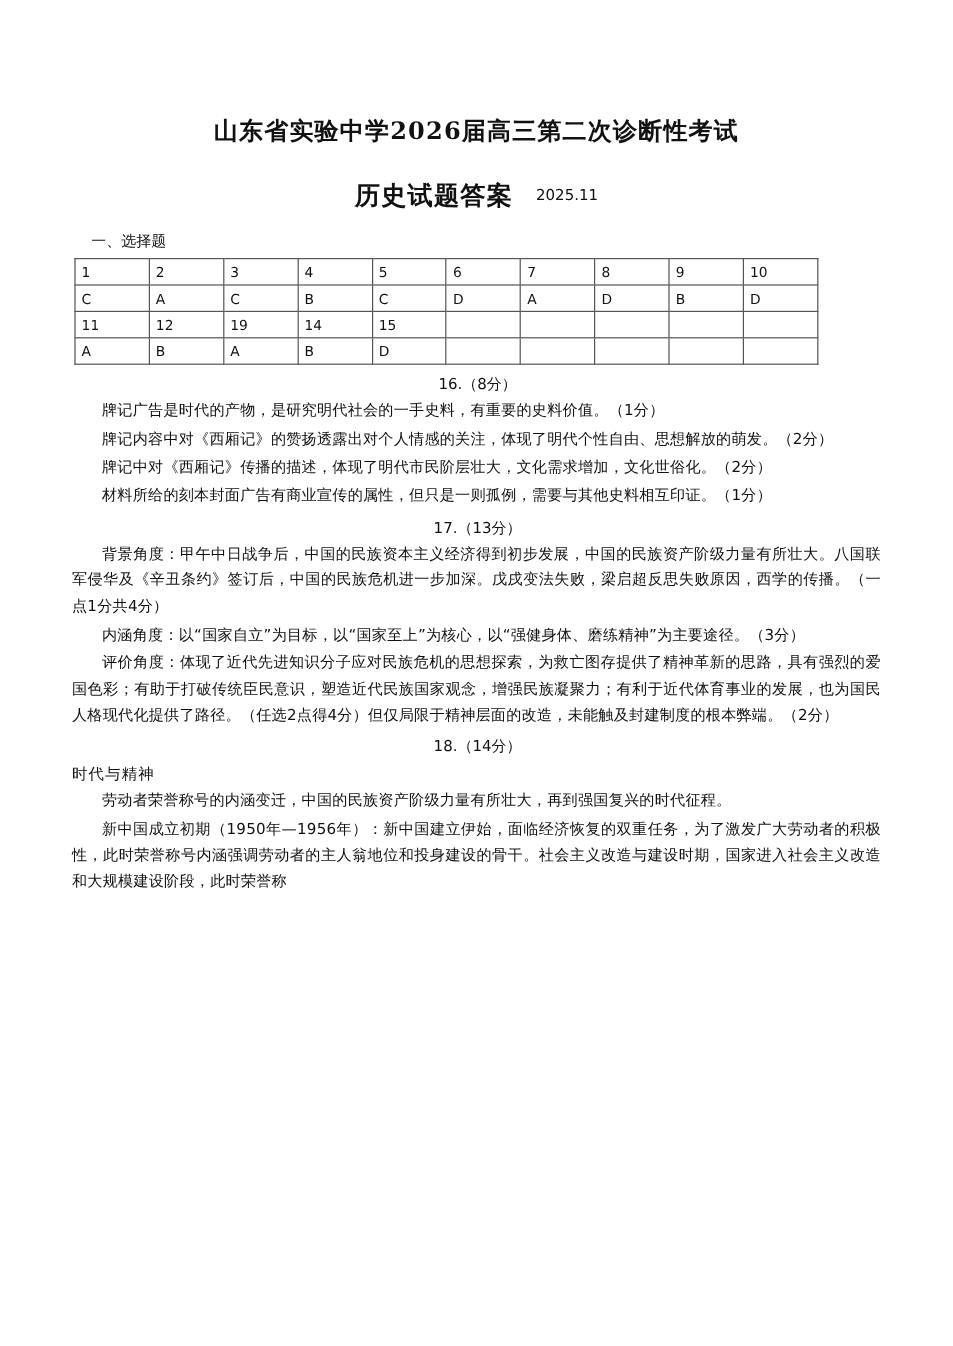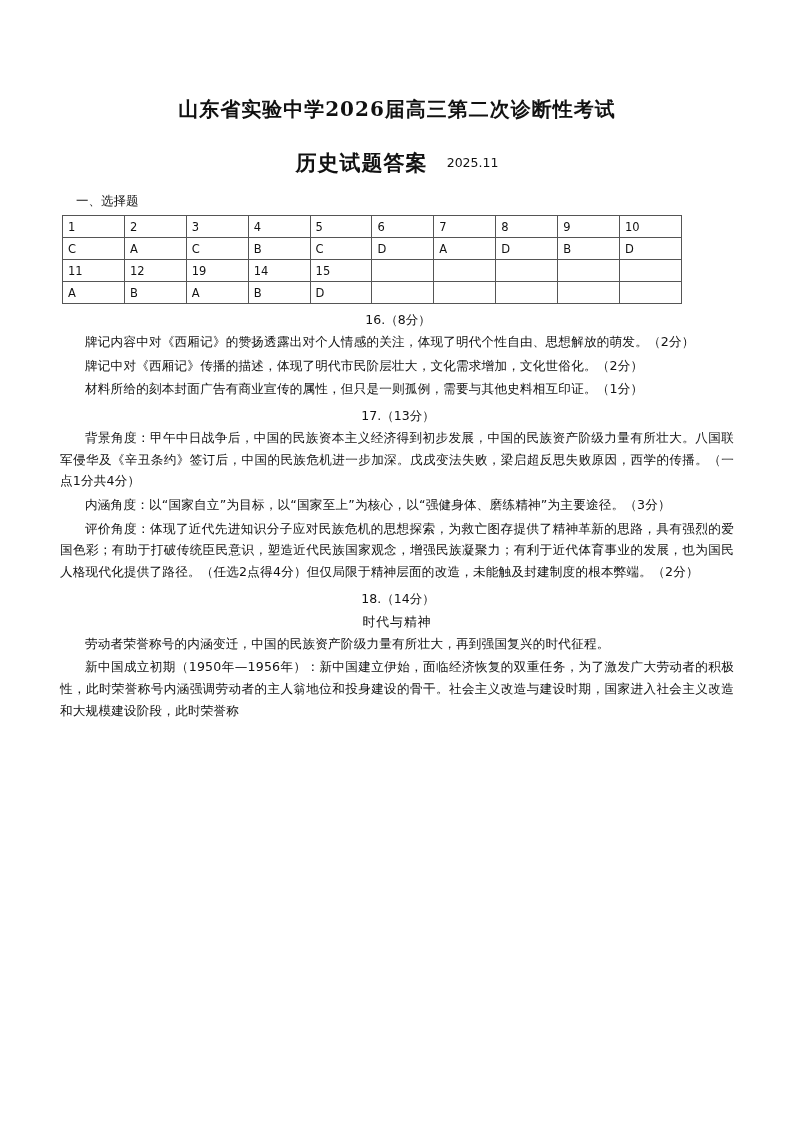--- a/index.html
+++ b/index.html
@@ -88,21 +88,21 @@
   p.body {
     font-size: 12.6px;
     line-height: 1.72;
     margin: 2px 0 0 0;
     text-indent: 25px;
     text-align: justify;
     color: #111;
     letter-spacing: 0.2px;
   }
   .centered-heading {
-    text-align: center;
+    text-align: left;
     font-size: 12.8px;
     margin-top: 6px;
     color: #111;
     letter-spacing: 1px;
   }
 </style>
 </head>
 <body>
 
 <div class="page">
@@ -164,20 +164,21 @@
       <td></td>
       <td></td>
       <td></td>
       <td></td>
     </tr>
   </tbody>
     </table>
 
 
   <div class="qnum">16.（8分）</div>
+  <p class="body">牌记广告是时代的产物，是研究明代社会的一手史料，有重要的史料价值。（1分）</p>
   <p class="body">牌记内容中对《西厢记》的赞扬透露出对个人情感的关注，体现了明代个性自由、思想解放的萌发。（2分）</p>
   <p class="body">牌记中对《西厢记》传播的描述，体现了明代市民阶层壮大，文化需求增加，文化世俗化。（2分）</p>
   <p class="body">材料所给的刻本封面广告有商业宣传的属性，但只是一则孤例，需要与其他史料相互印证。（1分）</p>
 
   <div class="qnum">17.（13分）</div>
   <p class="body">背景角度：甲午中日战争后，中国的民族资本主义经济得到初步发展，中国的民族资产阶级力量有所壮大。八国联军侵华及《辛丑条约》签订后，中国的民族危机进一步加深。戊戌变法失败，梁启超反思失败原因，西学的传播。（一点1分共4分）</p>
   <p class="body">内涵角度：以“国家自立”为目标，以“国家至上”为核心，以“强健身体、磨练精神”为主要途径。（3分）</p>
   <p class="body">评价角度：体现了近代先进知识分子应对民族危机的思想探索，为救亡图存提供了精神革新的思路，具有强烈的爱国色彩；有助于打破传统臣民意识，塑造近代民族国家观念，增强民族凝聚力；有利于近代体育事业的发展，也为国民人格现代化提供了路径。（任选2点得4分）但仅局限于精神层面的改造，未能触及封建制度的根本弊端。（2分）</p>
 
   <div class="qnum">18.（14分）</div>

